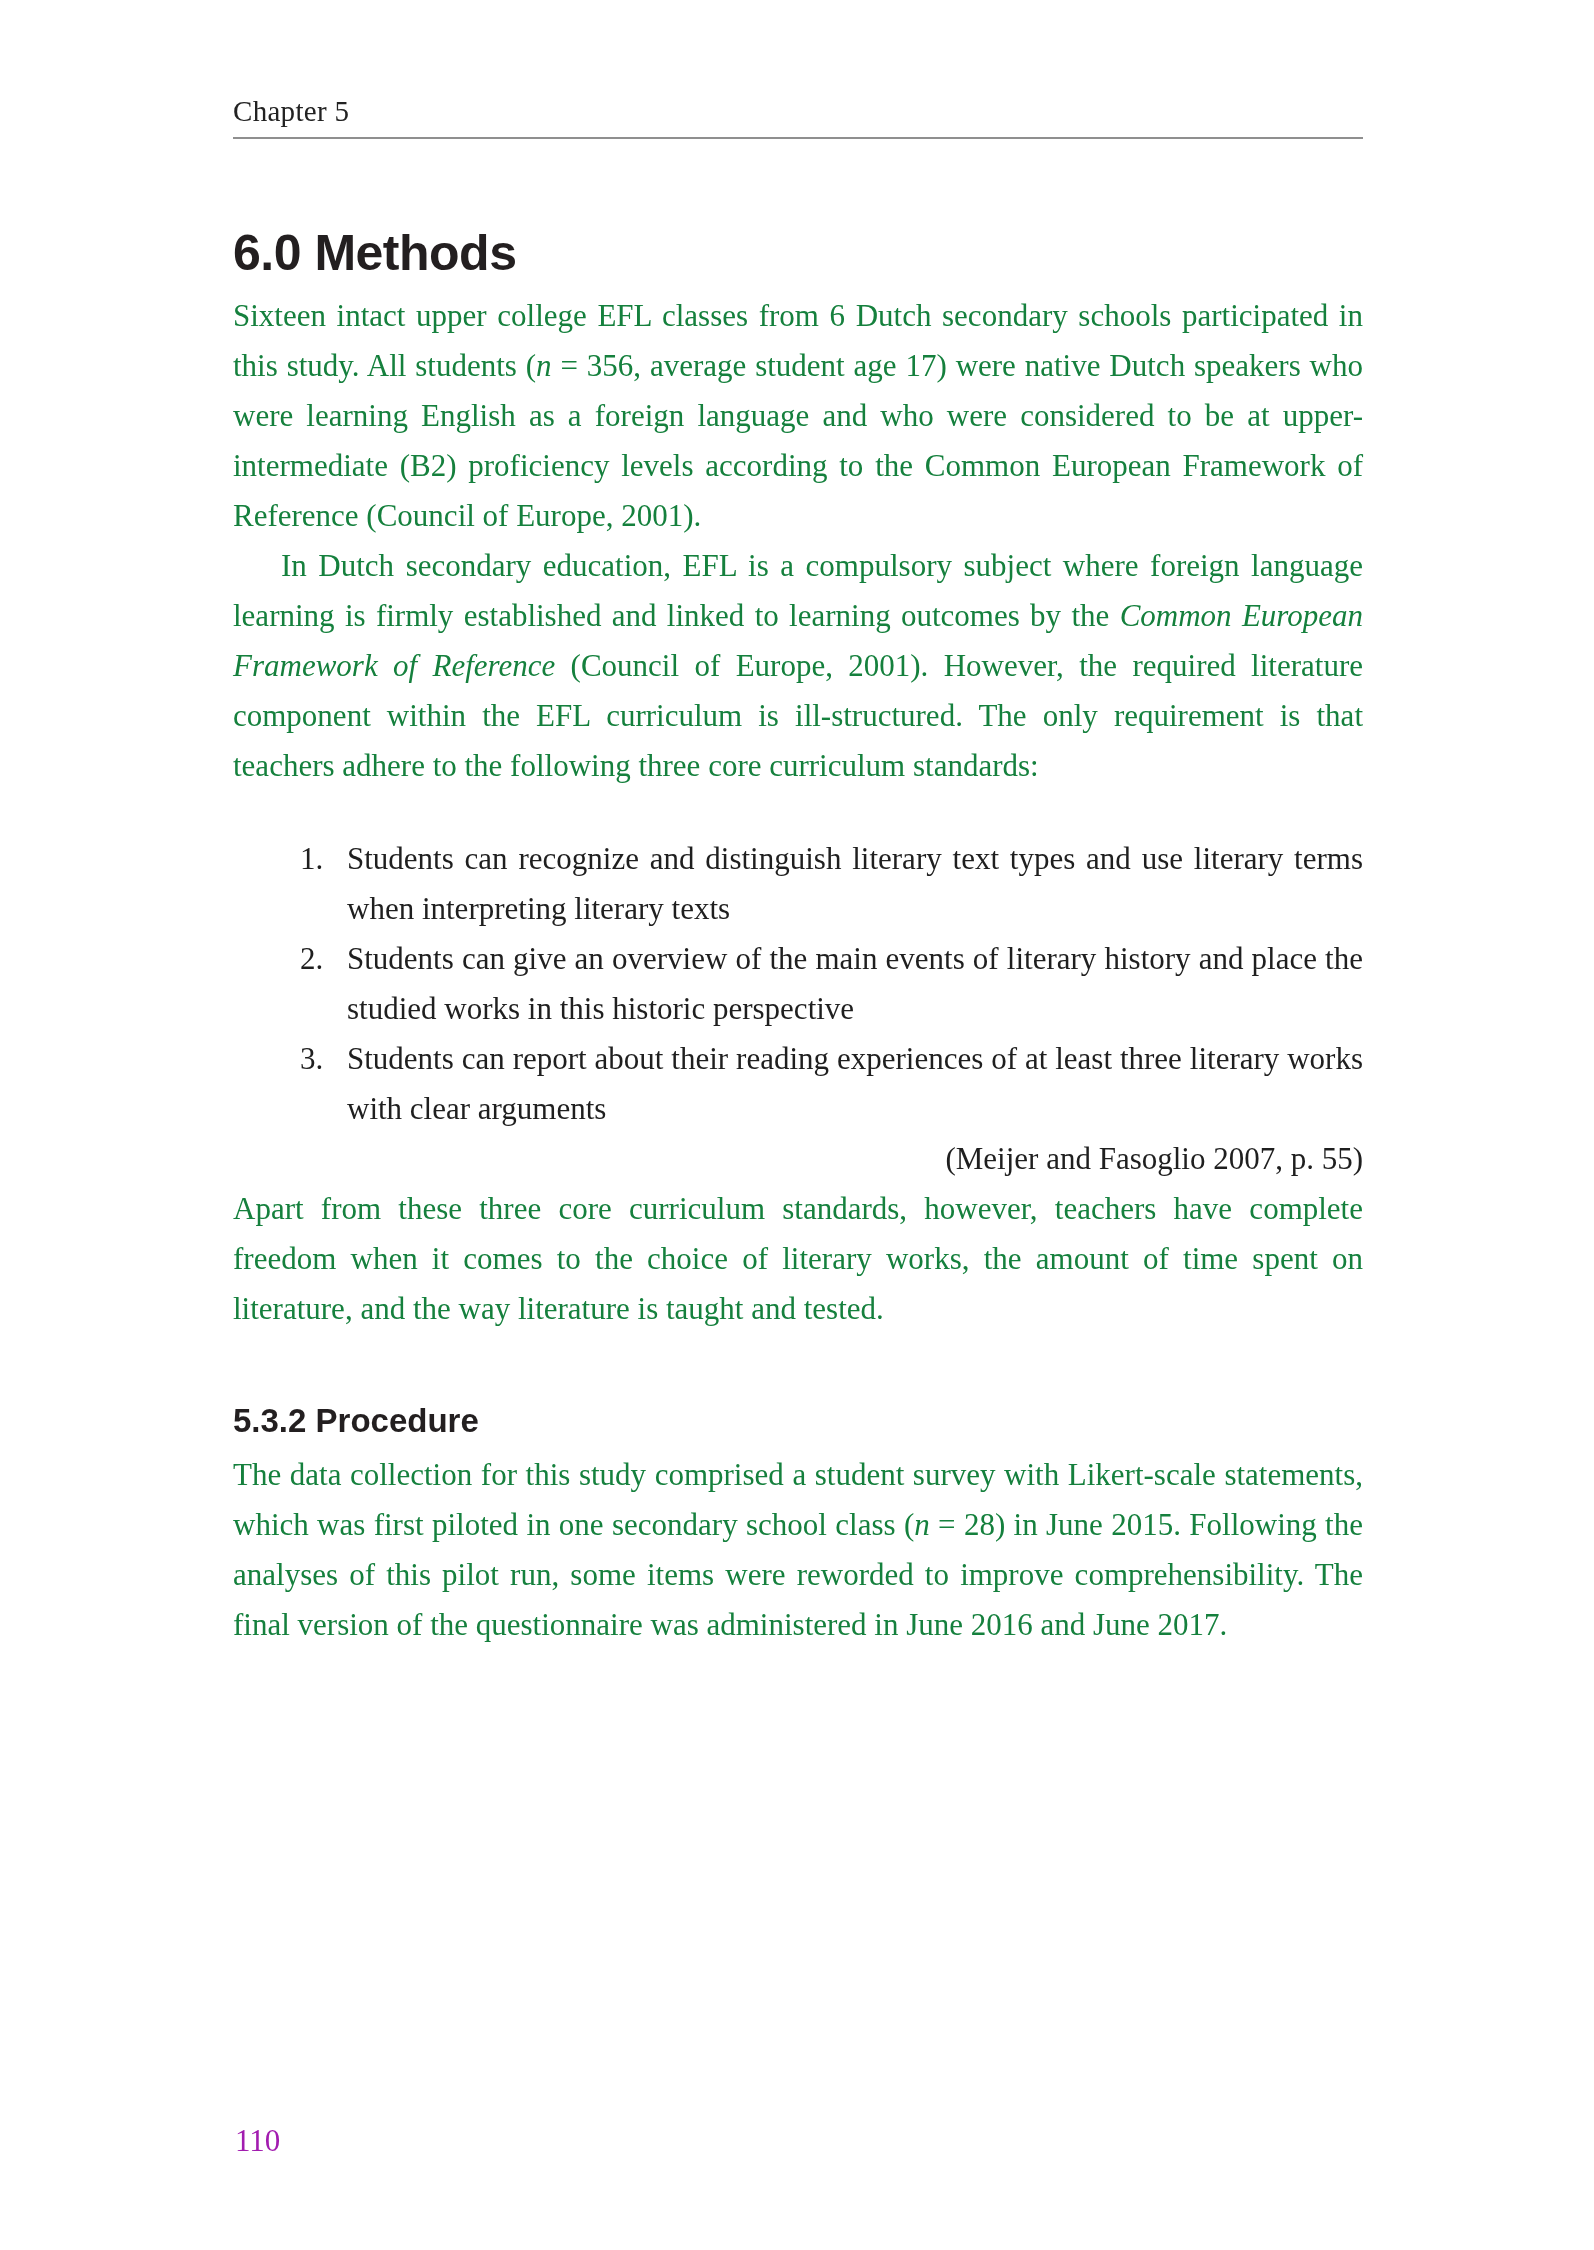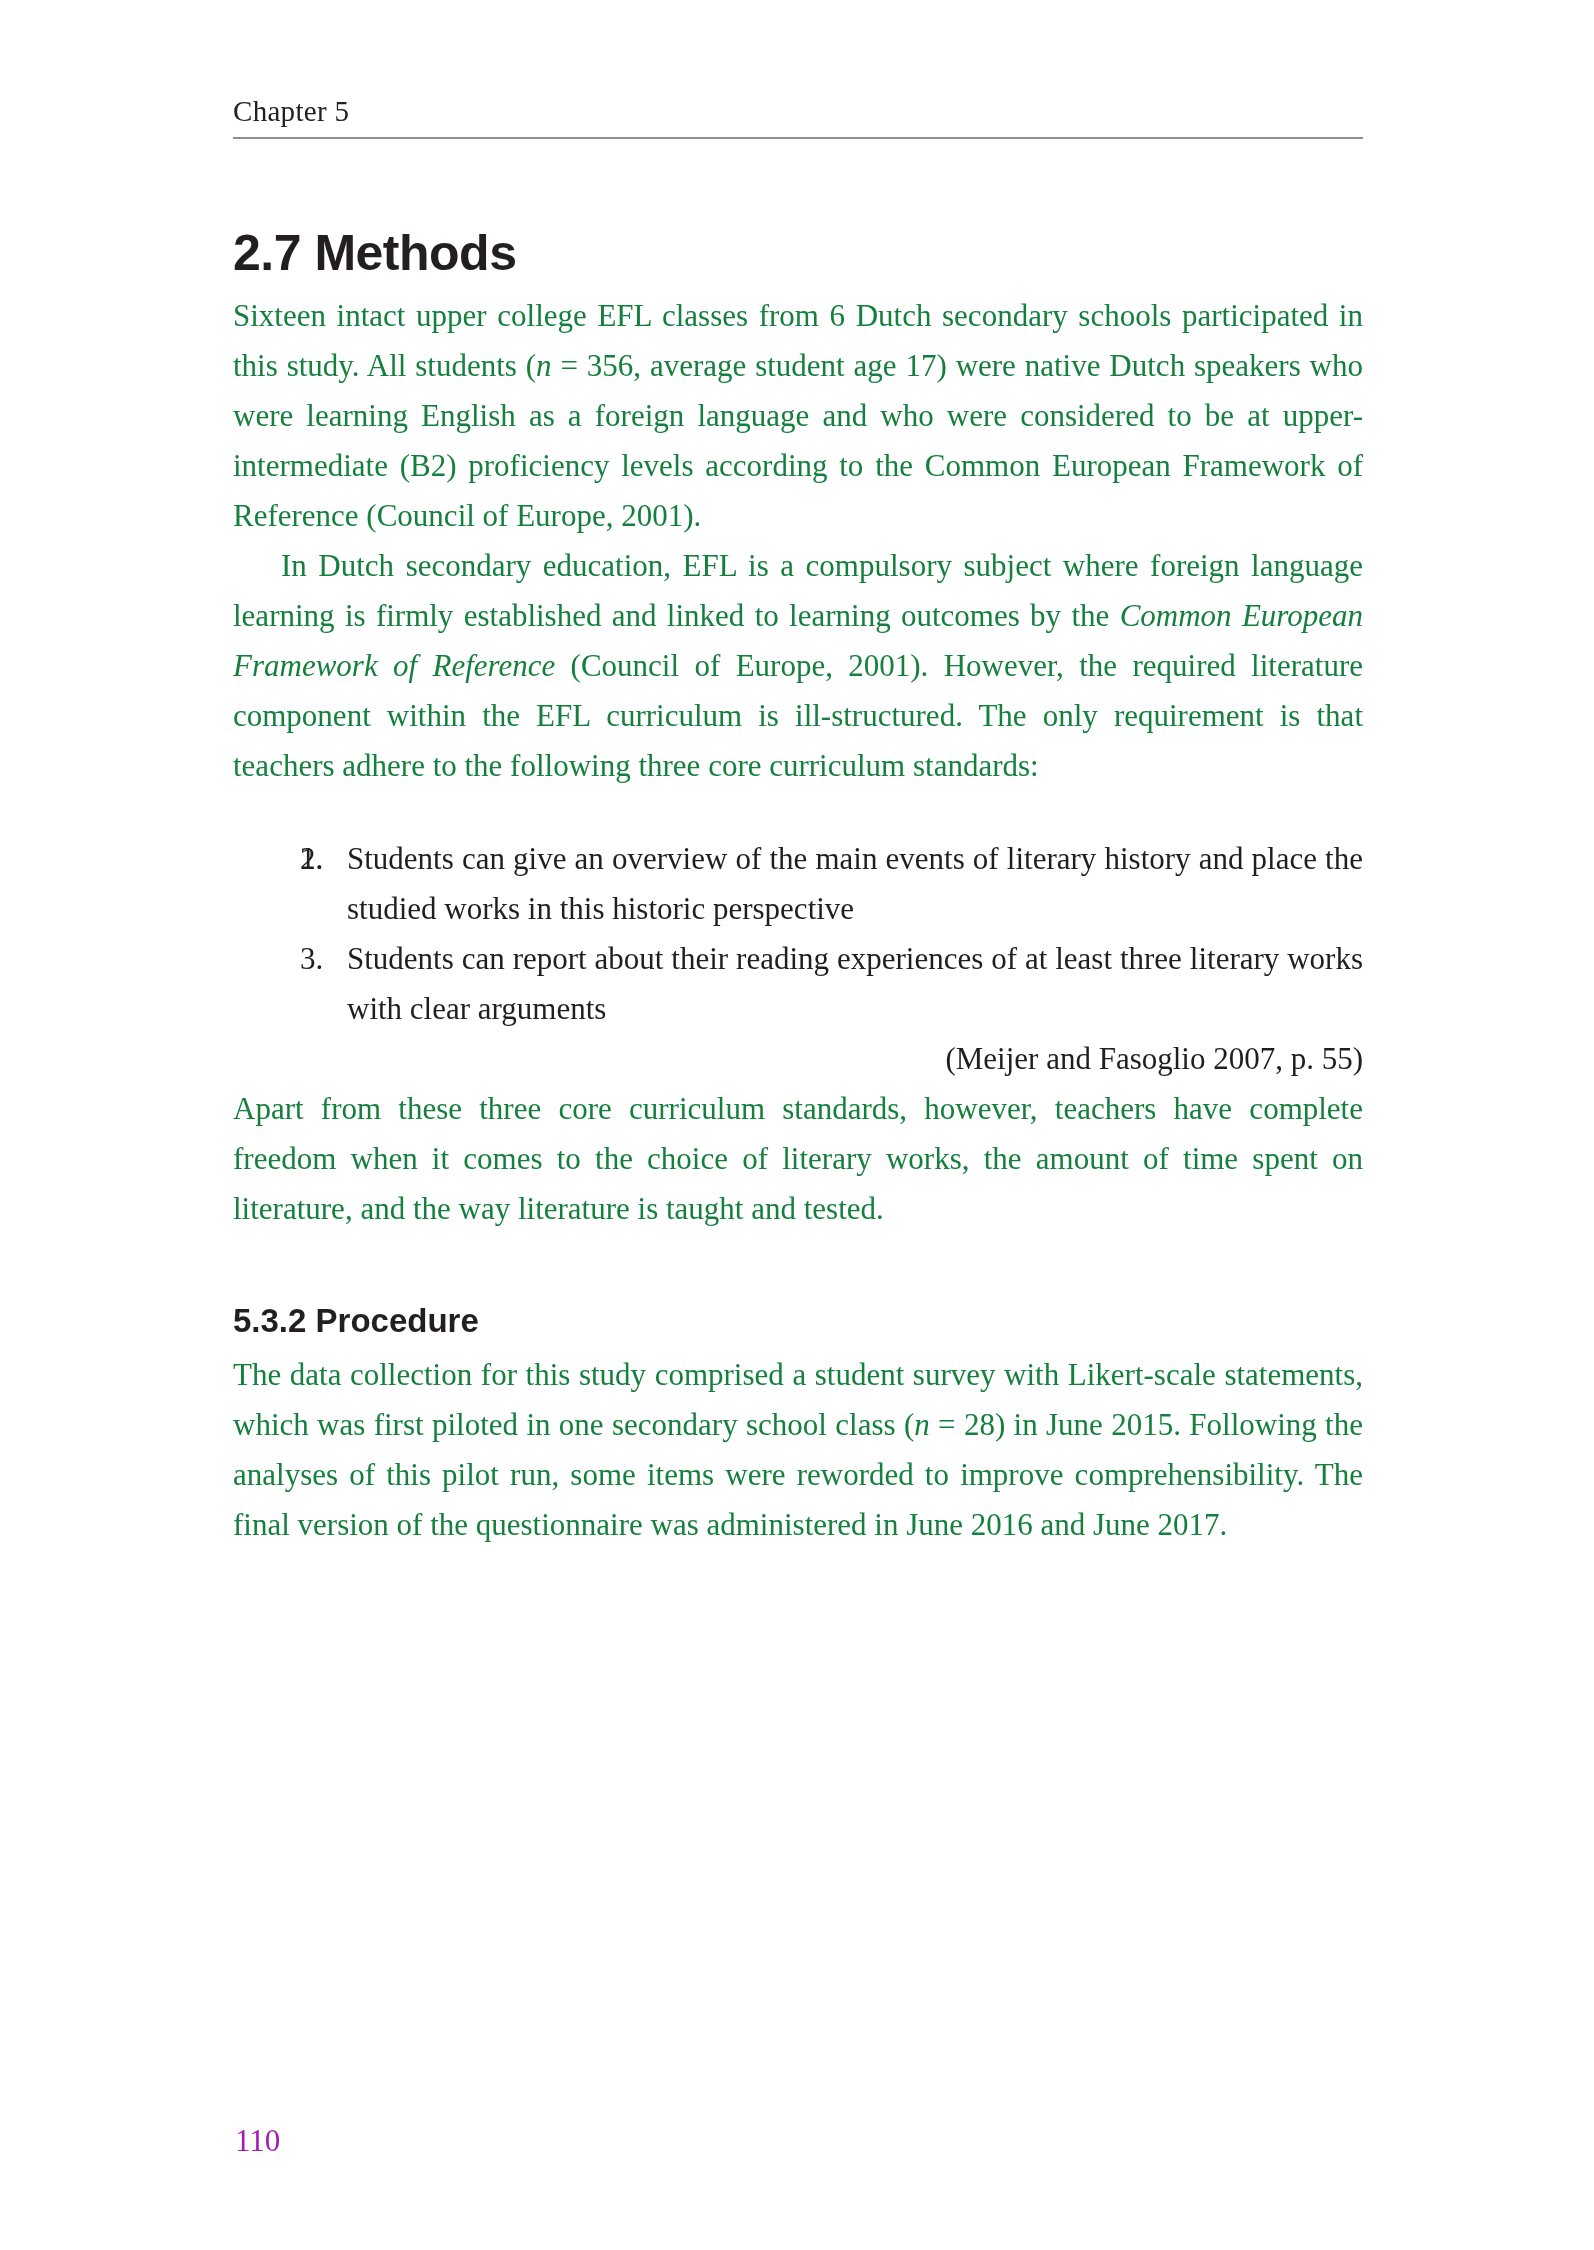--- a/index.html
+++ b/index.html
@@ -96,30 +96,31 @@
 </head>
 <body>
 
 <div class="page">
   <div class="inner">
 
     <div class="chapter-label">Chapter 5</div>
 
     <div class="header-rule"></div>
 
-    <h1 class="section-heading">2.7 Methods</h1>
+    <h1 class="section-heading">6.0 Methods</h1>
 
 
     <p class="body-para after-heading"><span>Sixteen intact upper college EFL classes from 6 Dutch secondary schools participated in this study. All students (</span><em>n</em><span> = 356, average student age 17) were native Dutch speakers who were learning English as a foreign language and who were considered to be at upper-intermediate (B2) proficiency levels according to the Common European Framework of Reference (Council of Europe, 2001).</span></p>
 
     <p class="body-para first-line-indent"><span>In Dutch secondary education, EFL is a compulsory subject where foreign language learning is firmly established and linked to learning outcomes by the </span><em>Common European Framework of Reference</em><span> (Council of Europe, 2001). However, the required literature component within the EFL curriculum is ill-structured. The only requirement is that teachers adhere to the following three core curriculum standards:</span></p>
 
     <ol class="standards-list">
       <li>
         <span class="list-number">1.</span>
+        <div class="list-text">Students can recognize and distinguish literary text types and use literary terms when interpreting literary texts</div>
       </li>
       <li>
         <span class="list-number">2.</span>
         <div class="list-text">Students can give an overview of the main events of literary history and place the studied works in this historic perspective</div>
       </li>
       <li>
         <span class="list-number">3.</span>
         <div class="list-text">Students can report about their reading experiences of at least three literary works with clear arguments</div>
         <div class="list-citation">(Meijer and Fasoglio 2007, p. 55)</div>
       </li>

